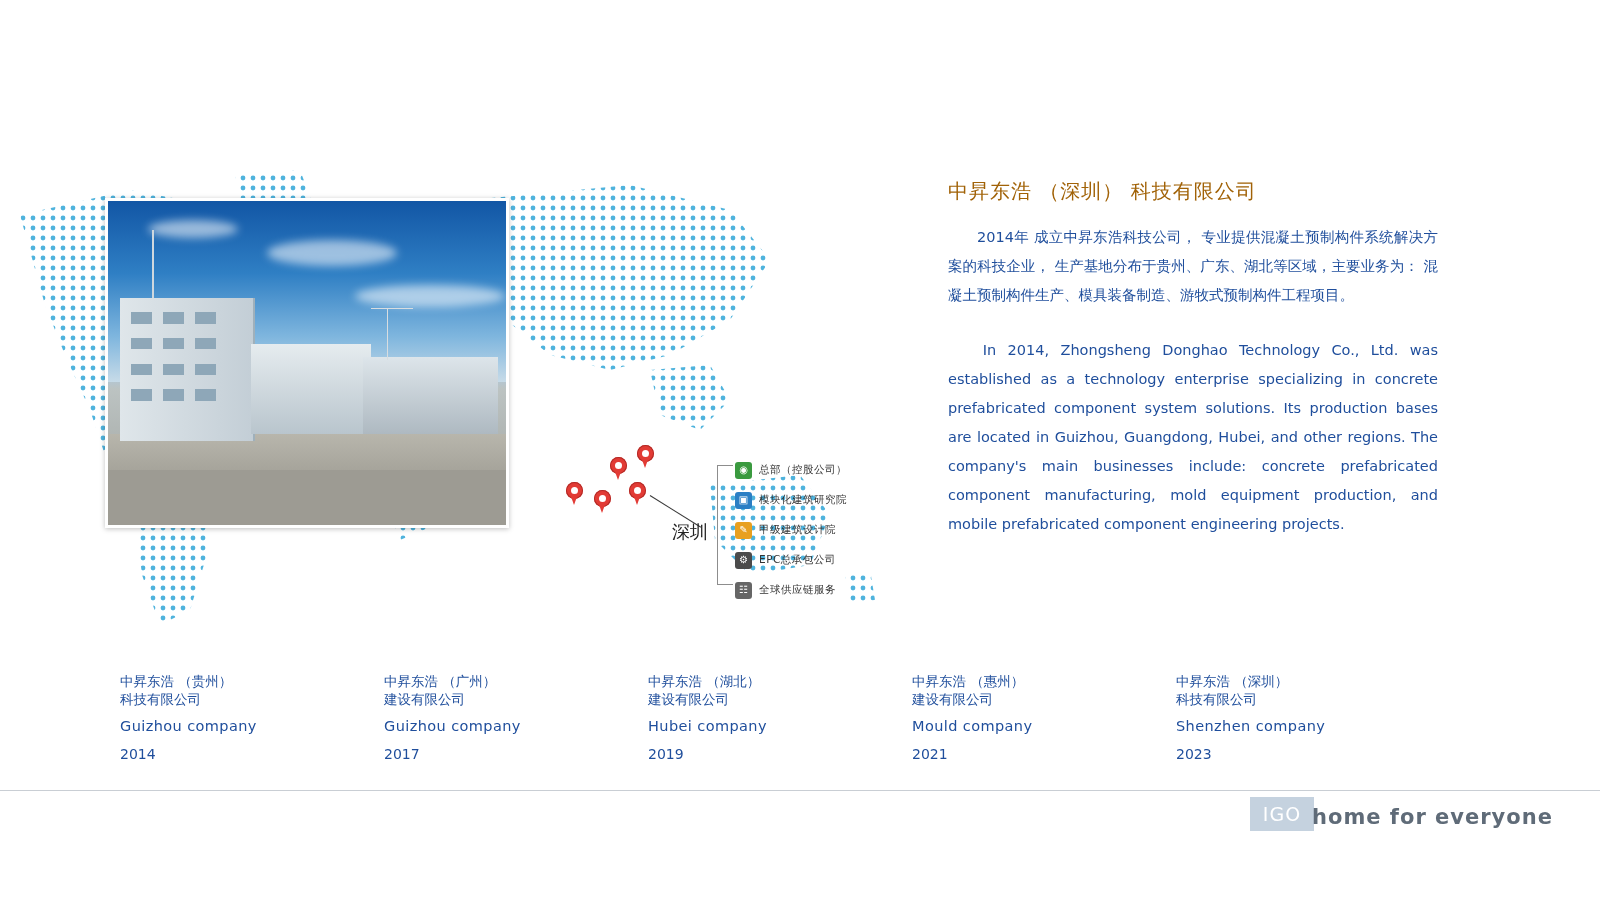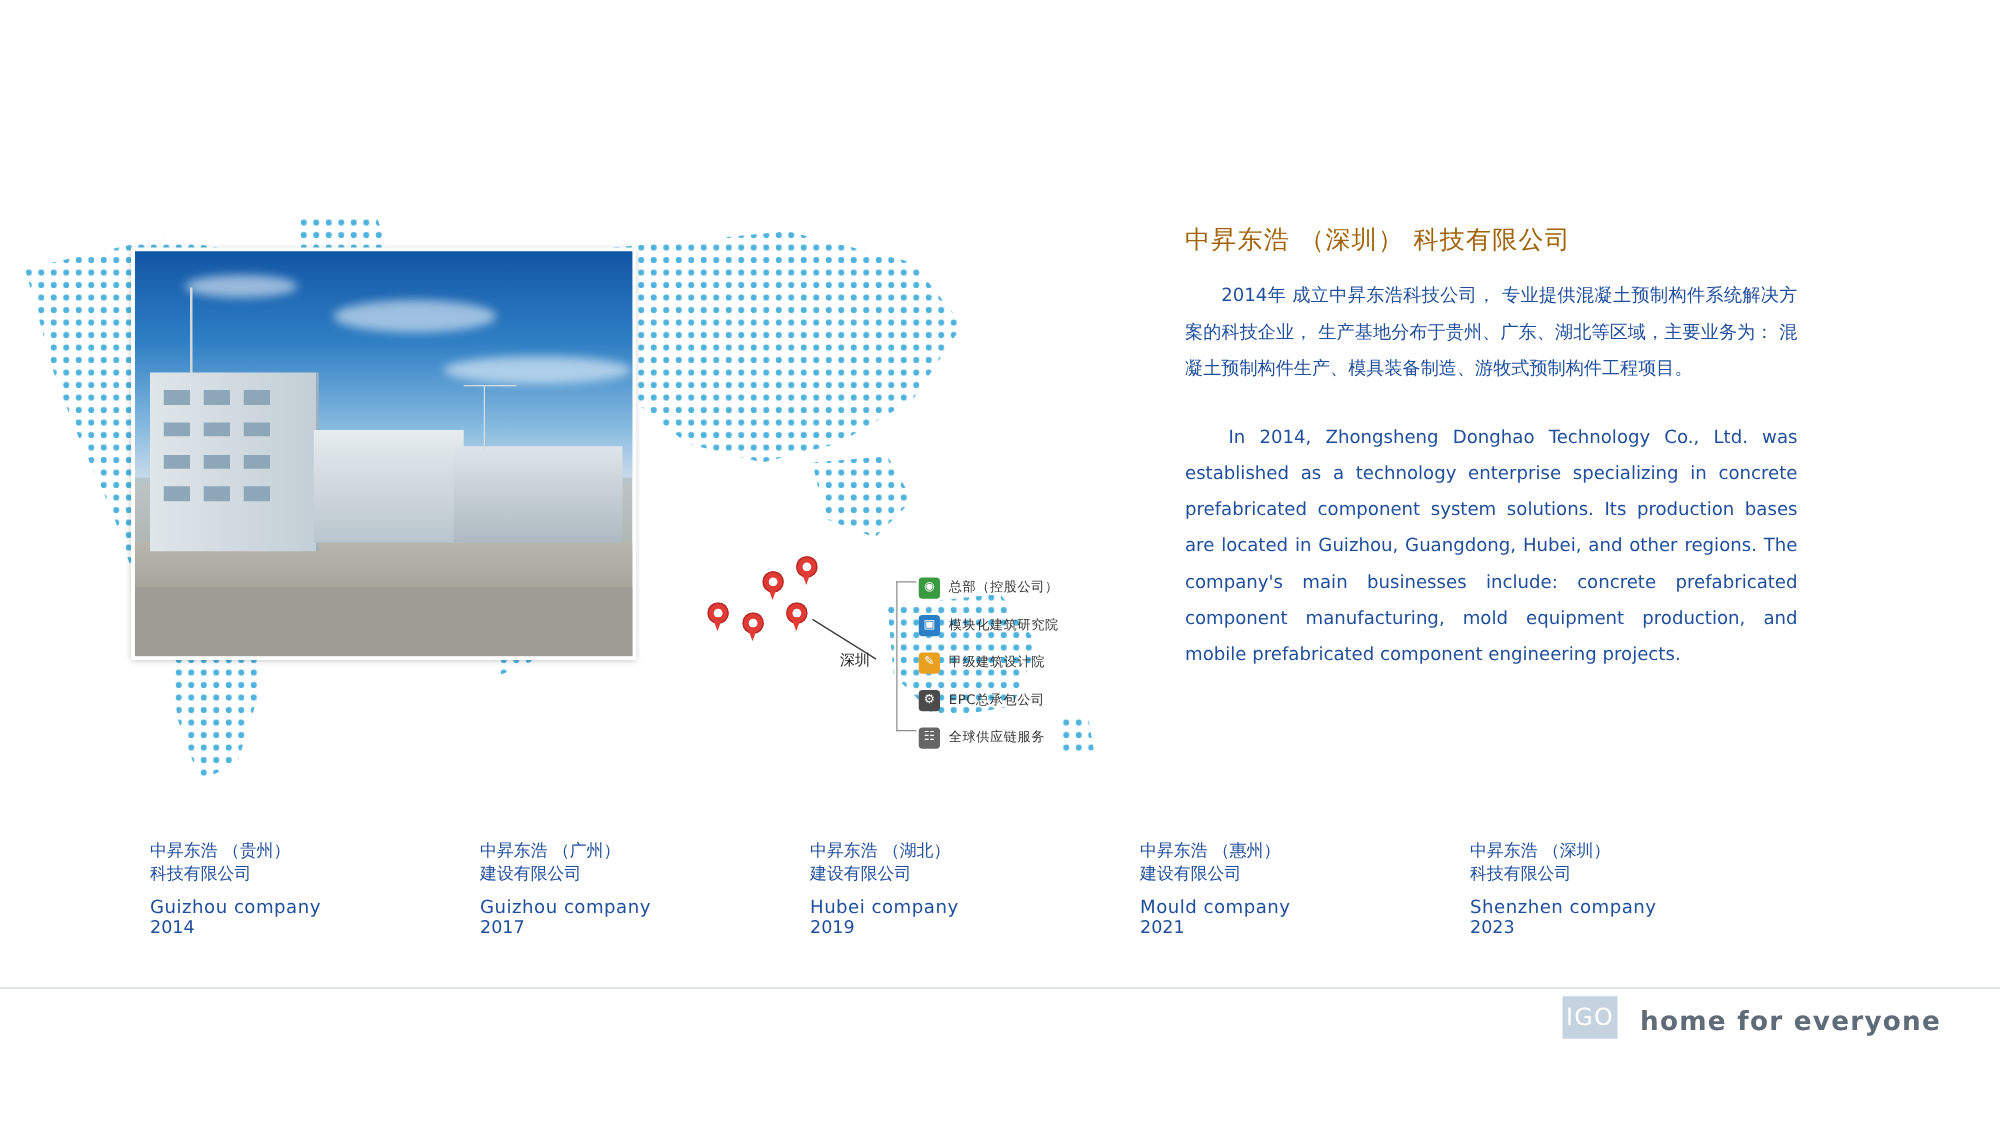--- a/index.html
+++ b/index.html
@@ -103,21 +103,21 @@
     position:absolute;
     left: 650px; top: 355px;
     width: 60px; height: 1px;
     background: #3a3a3a;
     transform: rotate(32deg);
     transform-origin: left center;
   }
   .callout-label {
     position:absolute;
     left: 672px; top: 380px;
-    font-size: 12px; color:#222;
+    font-size: 18px; color:#222;
     font-family: "DejaVu Sans", sans-serif;
   }
 
   .legend {
     position:absolute;
     left: 735px; top: 315px;
     width: 160px;
   }
   .legend-bracket {
     position:absolute;
@@ -187,39 +187,39 @@
     display:flex;
   }
   .tl-item {
     flex: 1;
     text-align: left;
     color:#1f4e9c;
     font-family:"DejaVu Sans", sans-serif;
   }
   .tl-cn { font-size: 13.5px; line-height: 1.35; }
   .tl-en { font-size: 14.5px; margin-top: 10px; letter-spacing:.4px; }
-  .tl-year { font-size: 14px; }
+  .tl-year { font-size: 14px; margin-top: 12px; }
 
   
   .footer-rule {
     position:absolute;
     left: 0; top: 790px;
     width: 1600px; height: 1px;
     background: #c9ced4;
   }
   .footer {
     position:absolute;
     left: 0; top: 791px;
     width: 1600px; height: 109px;
     background:#ffffff;
   }
   .logo-box {
     position:absolute;
     left: 1250px; top: 797px;
-    width: 44px; height: 34px;
+    width: 64px; height: 34px;
     background: #c5d2df;
     display:flex; align-items:center; justify-content:center;
     color:#ffffff; font-size:19px; letter-spacing:1px;
     font-family:"DejaVu Sans", sans-serif;
   }
   .tagline {
     position:absolute;
     left: 1312px; top: 805px;
     font-size: 21px;
     color:#5f6b78;

